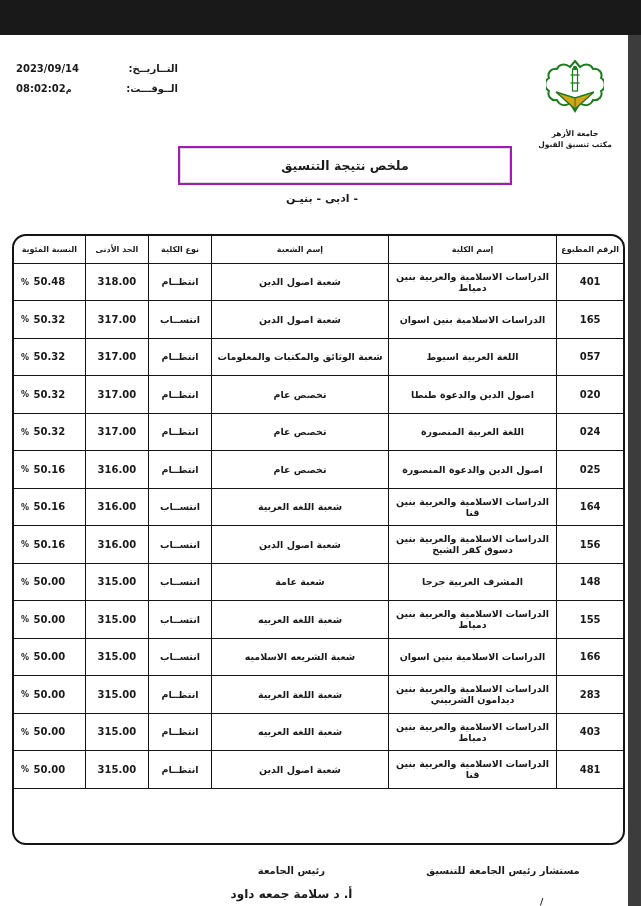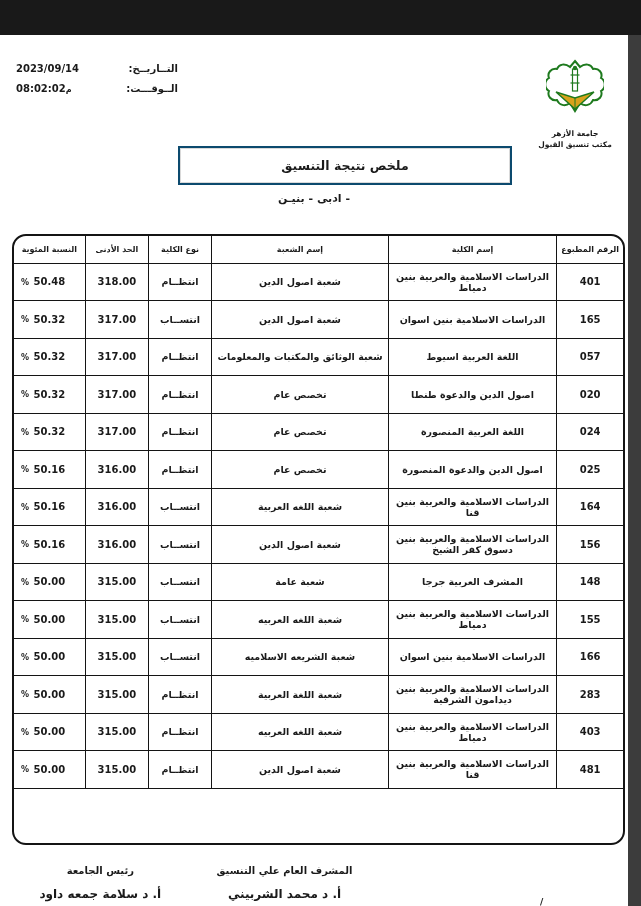--- a/index.html
+++ b/index.html
@@ -20,26 +20,26 @@
   .dt-value{direction:ltr;}
   .dt-value .suffix{font-size:8px;}
 
   .brand{position:absolute;right:3px;top:24px;width:100px;text-align:center;direction:rtl;}
   .brand svg{display:block;margin:0 auto;}
   .brand .uni{font-size:7.5px;font-weight:bold;margin-top:8px;}
   .brand .office{font-size:7.5px;font-weight:bold;margin-top:2px;}
 
   .title-box{
     position:absolute;left:178px;top:111px;width:330px;height:35px;
-    border:2px solid #0c4a6e;box-shadow:0 0 0 1px #d9d9d9 inset;
+    border:2px solid #a21caf;box-shadow:0 0 0 1px #d9d9d9 inset;
     display:flex;align-items:center;justify-content:center;
     font-size:12.5px;font-weight:bold;direction:rtl;
   }
   .subtitle{
-    position:absolute;left:0;top:157px;width:628px;text-align:center;
+    position:absolute;left:8px;top:157px;width:628px;text-align:center;
     font-size:11px;font-weight:bold;direction:rtl;
   }
 
   
   .grid-wrap{
     position:absolute;left:12px;top:199px;width:613px;height:611px;
     border:2px solid #141414;border-radius:14px;overflow:hidden;
     box-sizing:border-box;
   }
   table.grid{border-collapse:collapse;width:100%;direction:rtl;table-layout:fixed;}
@@ -256,21 +256,21 @@
       <td>انتســاب</td>
       <td class="num">315.00</td>
       <td class="num pct-cell">
         <span class="pct-sign">%</span>
         <span>50.00</span>
       </td>
     </tr>
 
     <tr>
       <td class="num">283</td>
-      <td>الدراسات الاسلامية والعربية بنين ديدامون الشرقية</td>
+      <td>الدراسات الاسلامية والعربية بنين ديدامون الشربيني</td>
       <td>شعبة اللغة العربية</td>
       <td>انتظــام</td>
       <td class="num">315.00</td>
       <td class="num pct-cell">
         <span class="pct-sign">%</span>
         <span>50.00</span>
       </td>
     </tr>
 
     <tr>
@@ -295,24 +295,21 @@
         <span class="pct-sign">%</span>
         <span>50.00</span>
       </td>
     </tr>
   </tbody>
     </table>
   </div>
 
   <div class="signatures">
     <div class="sig sig-advisor">
-    </div>
-    <div class="sig sig-supervisor">
-      <div class="sig-title">المشرف العام علي التنسيق</div>
-      <div class="sig-name">أ. د محمد الشربيني</div>
+      <div class="sig-title">مستشار رئيس الجامعة للتنسيق</div>
     </div>
     <div class="sig sig-president">
       <div class="sig-title">رئيس الجامعة</div>
       <div class="sig-name">أ. د سلامة جمعه داود</div>
     </div>
   </div>
 
   <div class="slash-mark">/</div>
 
 </div>

